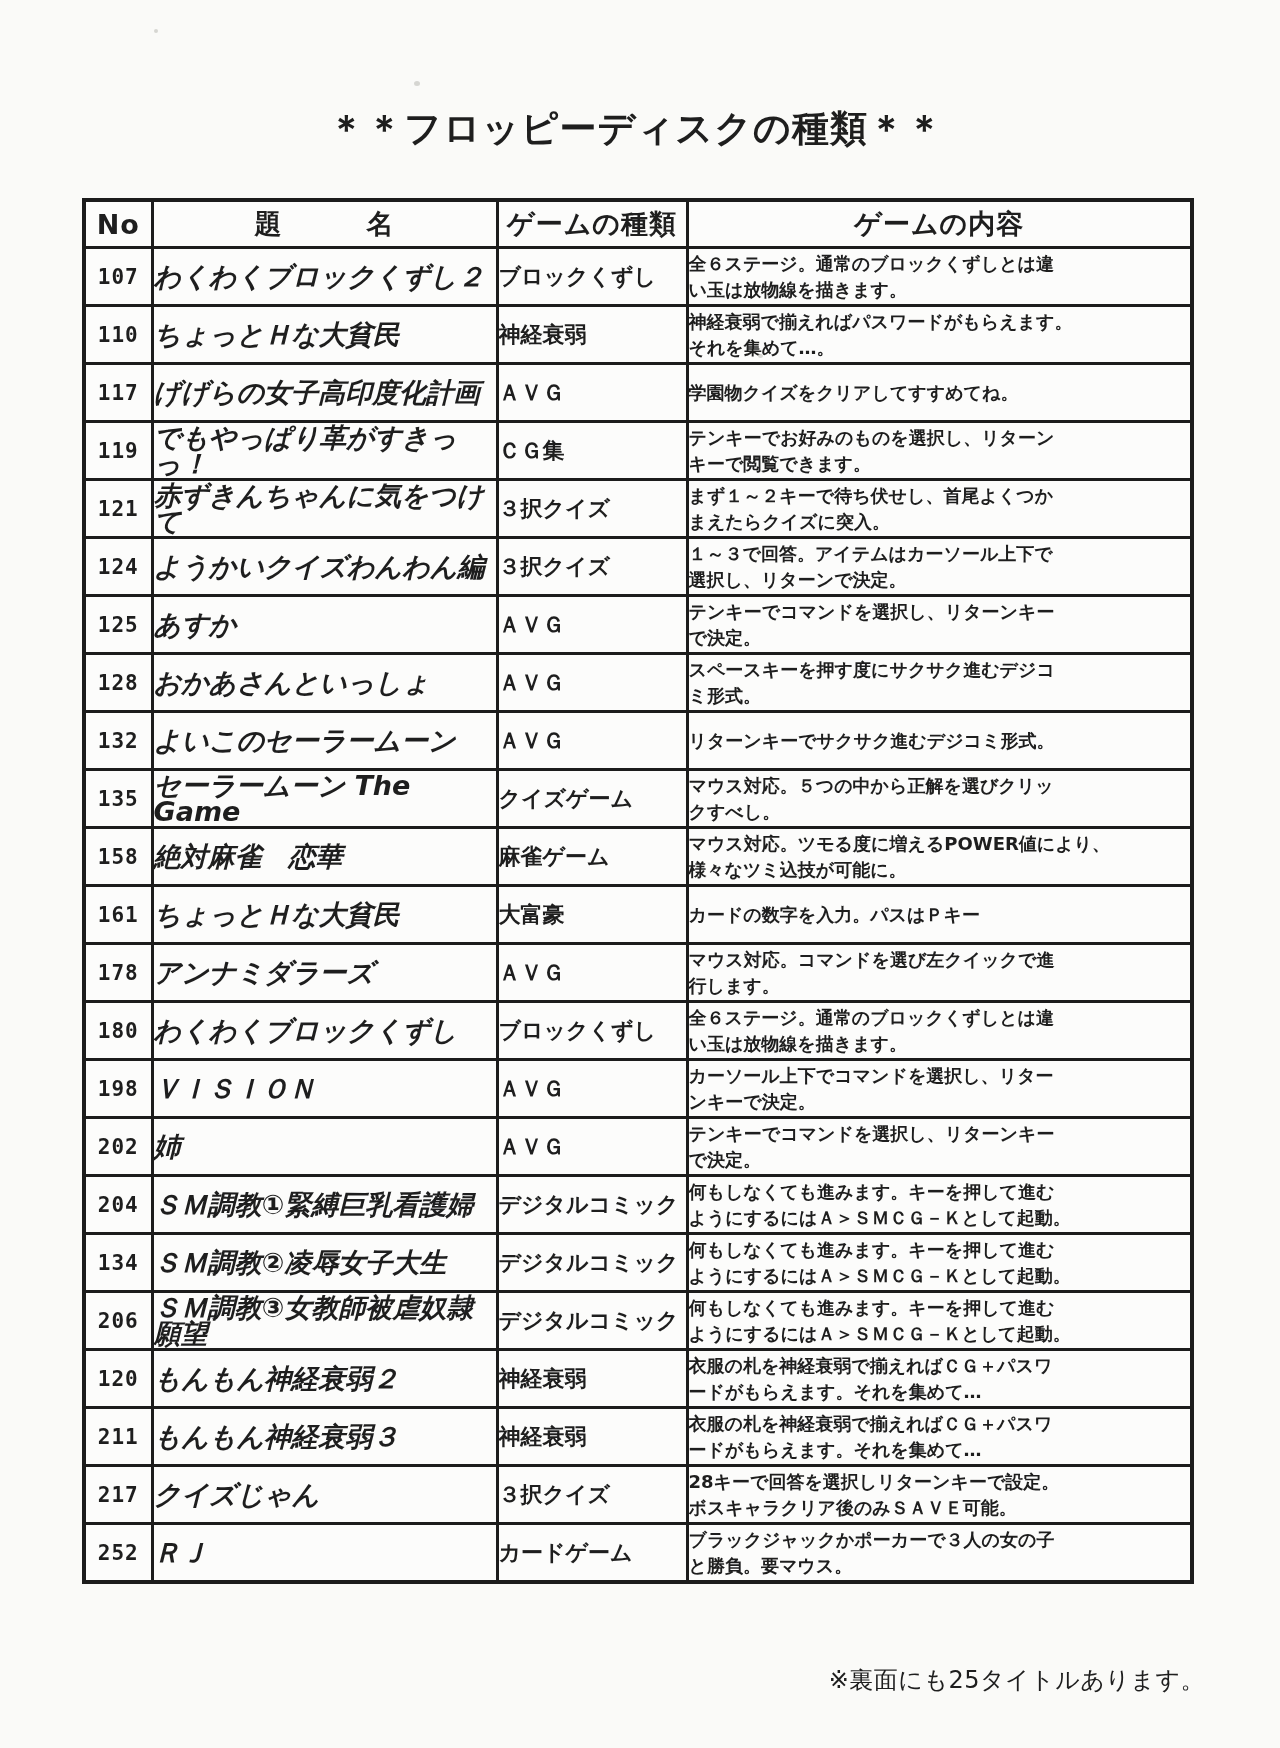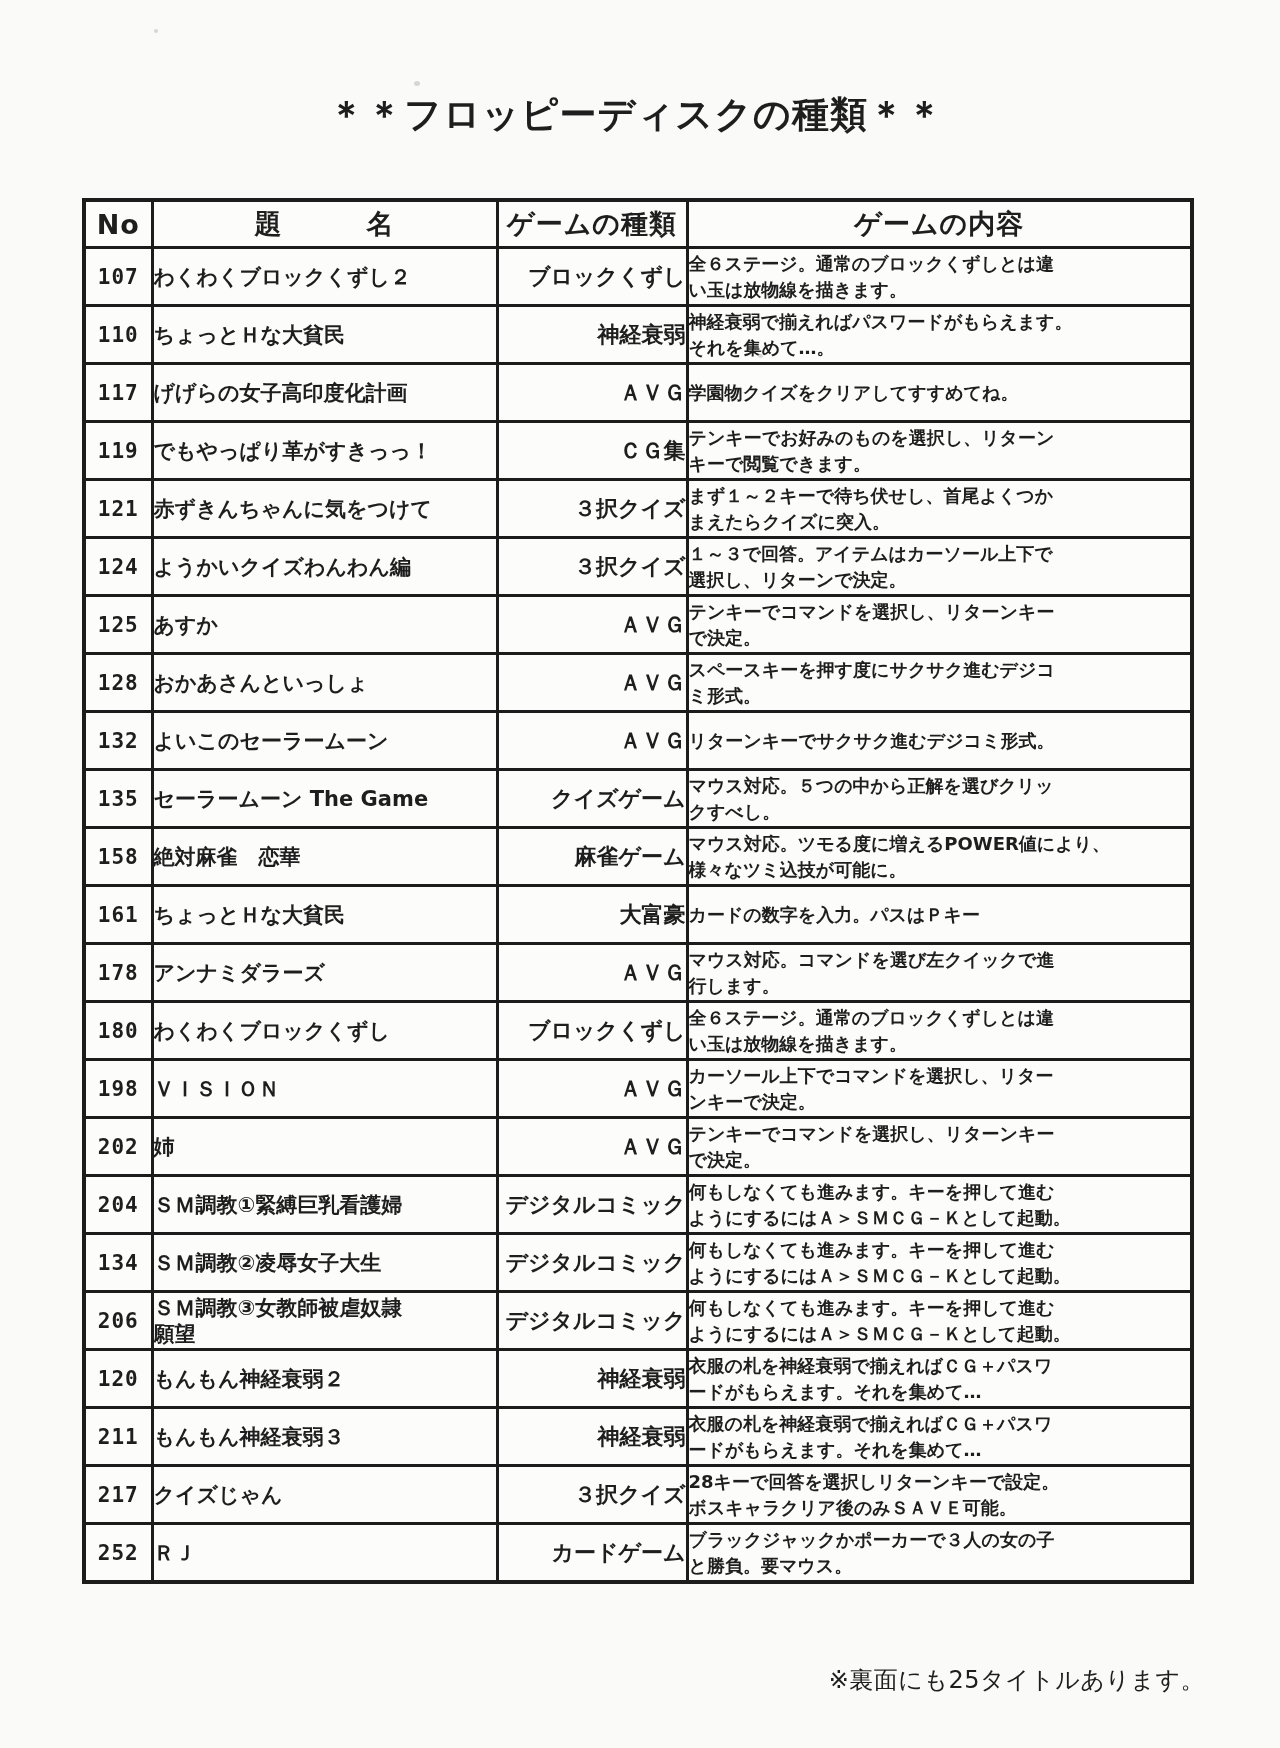--- a/index.html
+++ b/index.html
@@ -6,21 +6,21 @@
   body{
     width:1280px;height:1748px;
     background:#fafaf8;
     color:#1e1e1e;
     font-family:"DejaVu Sans","Liberation Sans",sans-serif;
     position:relative;
     overflow:hidden;
   }
   .page-title{
     position:absolute;
-    top:90px;left:82px;width:1108px;
+    top:104px;left:82px;width:1108px;
     text-align:center;
     font-size:37px;
     font-weight:800;
     letter-spacing:1px;
     white-space:nowrap;
   }
   table.games{
     position:absolute;
     top:198px;left:82px;
     width:1108px;
@@ -52,28 +52,29 @@
   .col-title{width:345px;}
   .col-type{width:190px;}
   .col-description{width:505px;}
   td.col-no{
     text-align:center;
     font-size:21px;
     font-family:"DejaVu Sans Mono","Liberation Mono",monospace;
     letter-spacing:1px;
   }
   td.col-title{
-    font-size:21px;
+    font-size:27px;
     padding-left:26px;
     padding-right:4px;
     white-space:pre-line;
     line-height:26px;
+    font-style:italic;
   }
   td.col-type{
-    text-align:right;
+    text-align:left;
     font-size:22px;
   }
   td.col-description{
     font-size:18px;
     line-height:26px;
     padding-left:12px;
     padding-right:4px;
     white-space:pre-line;
     margin-left:8px;
   }

